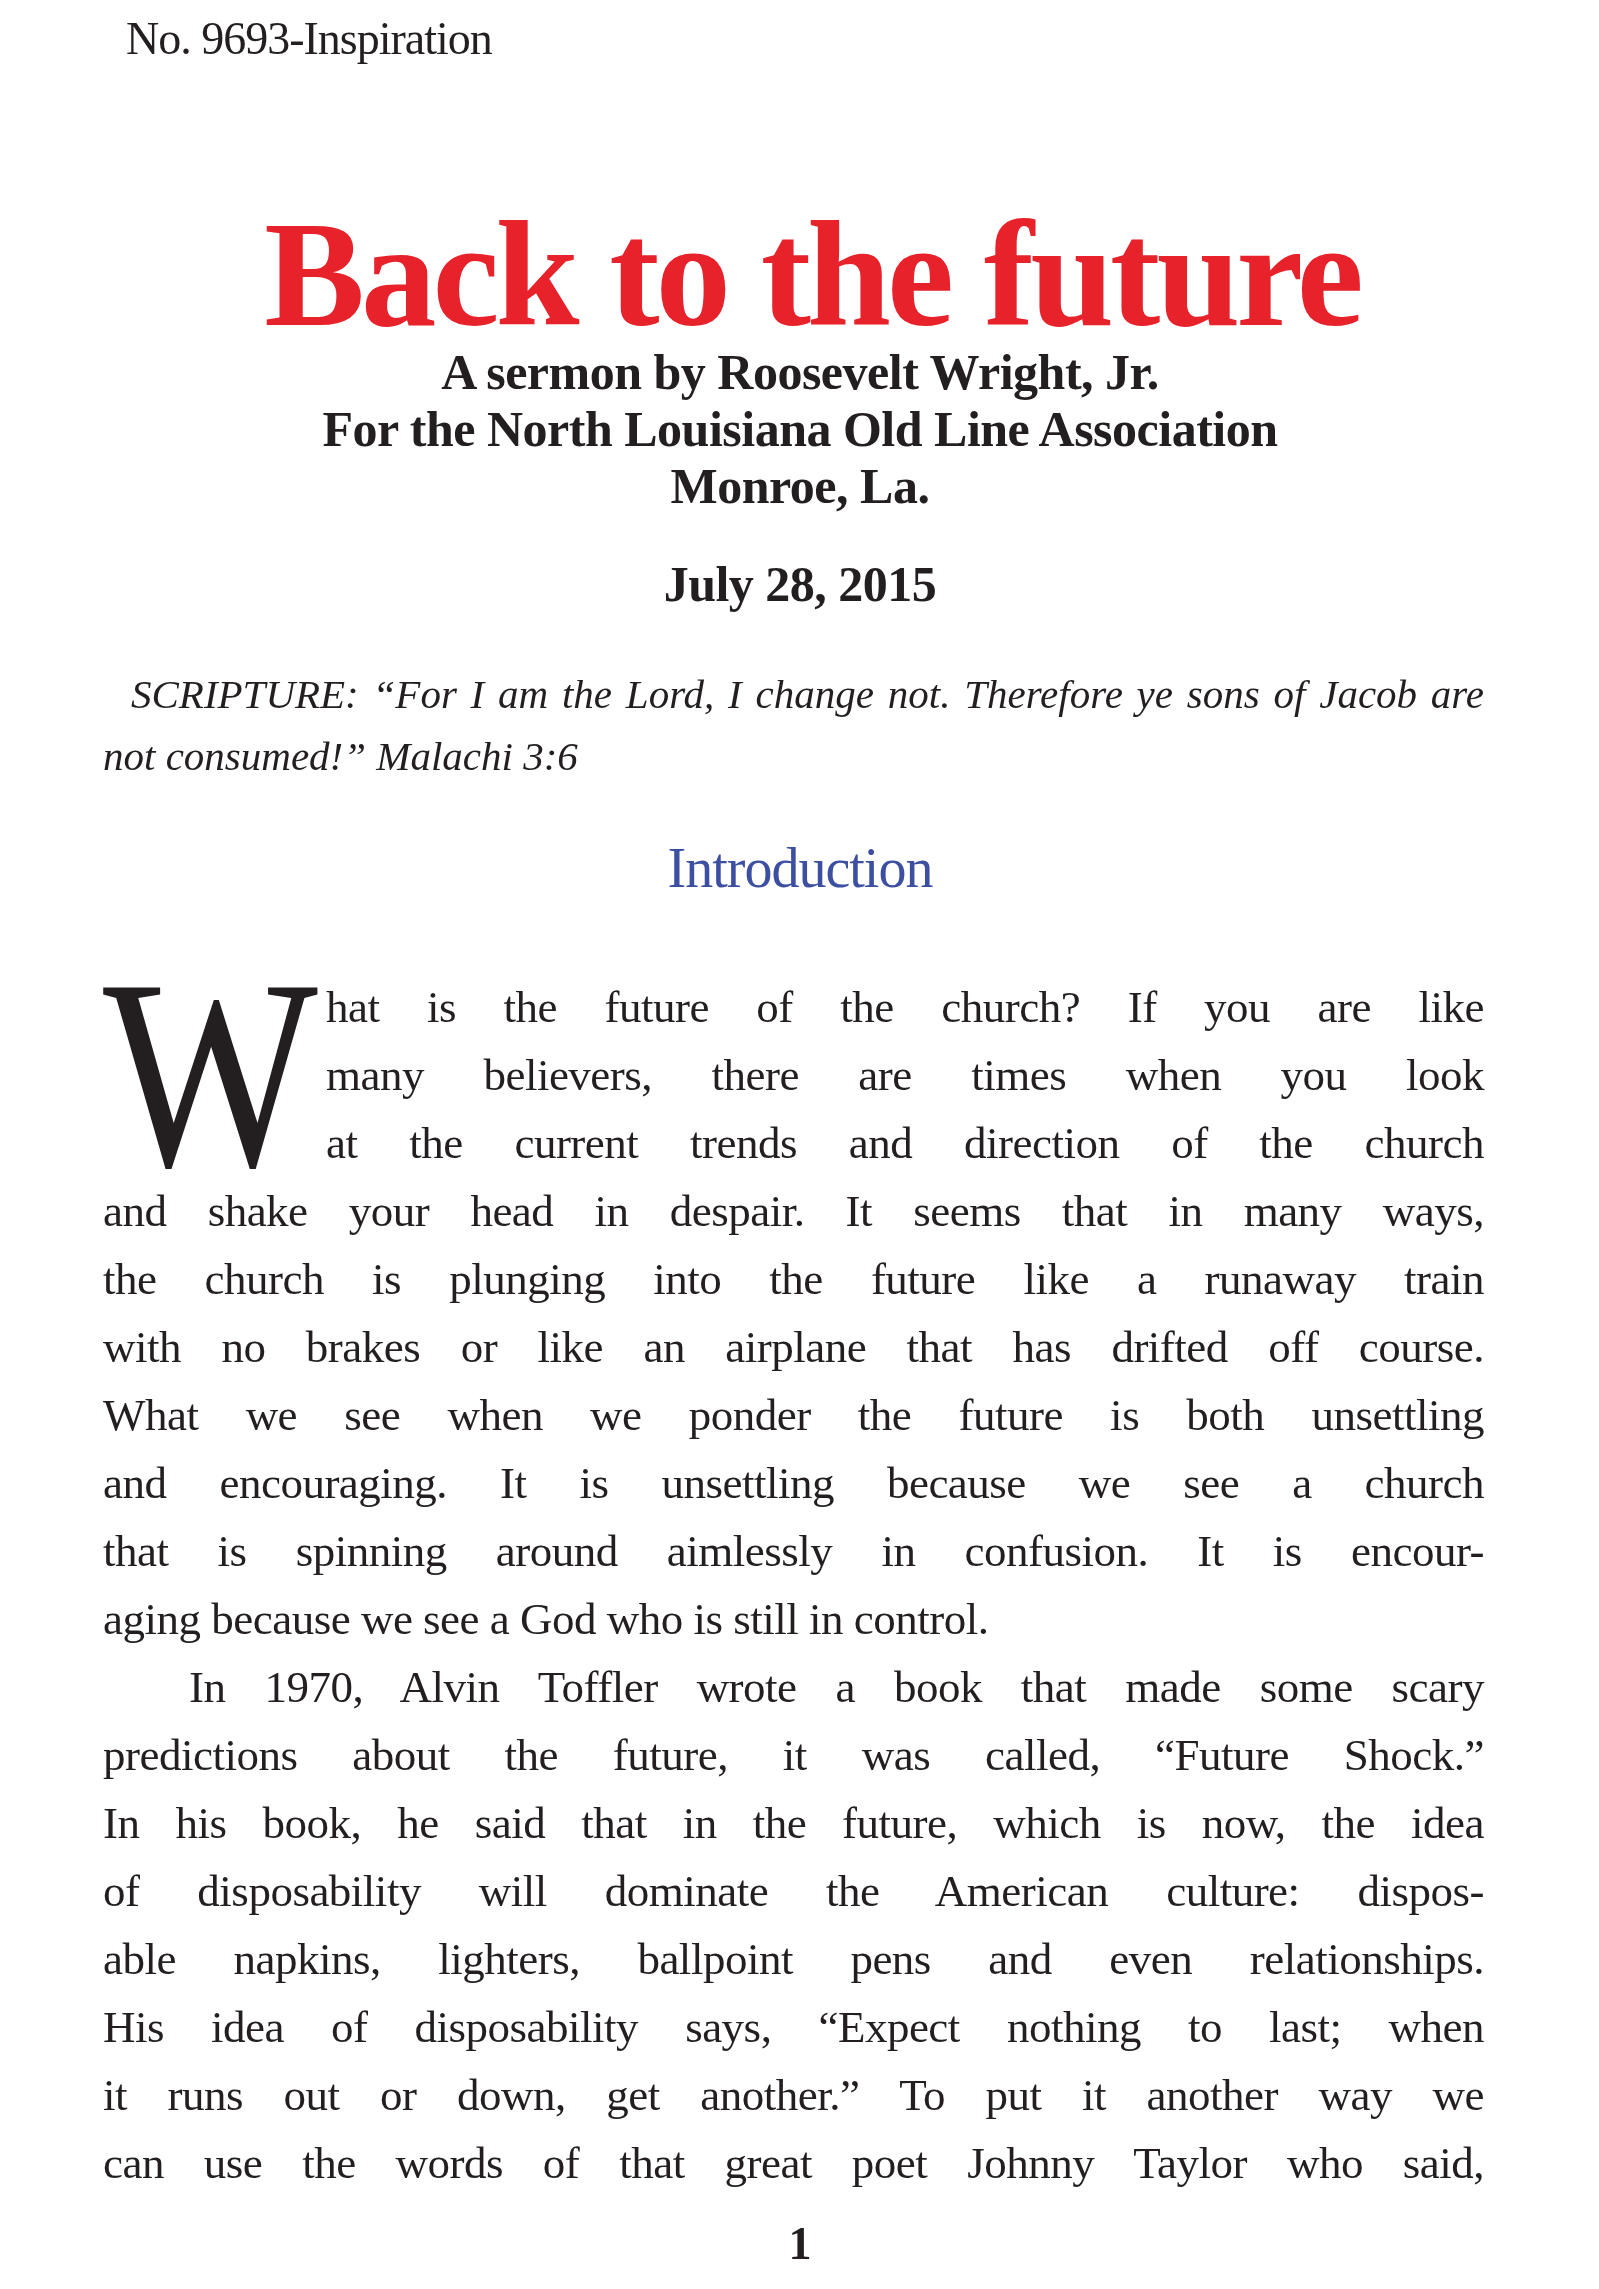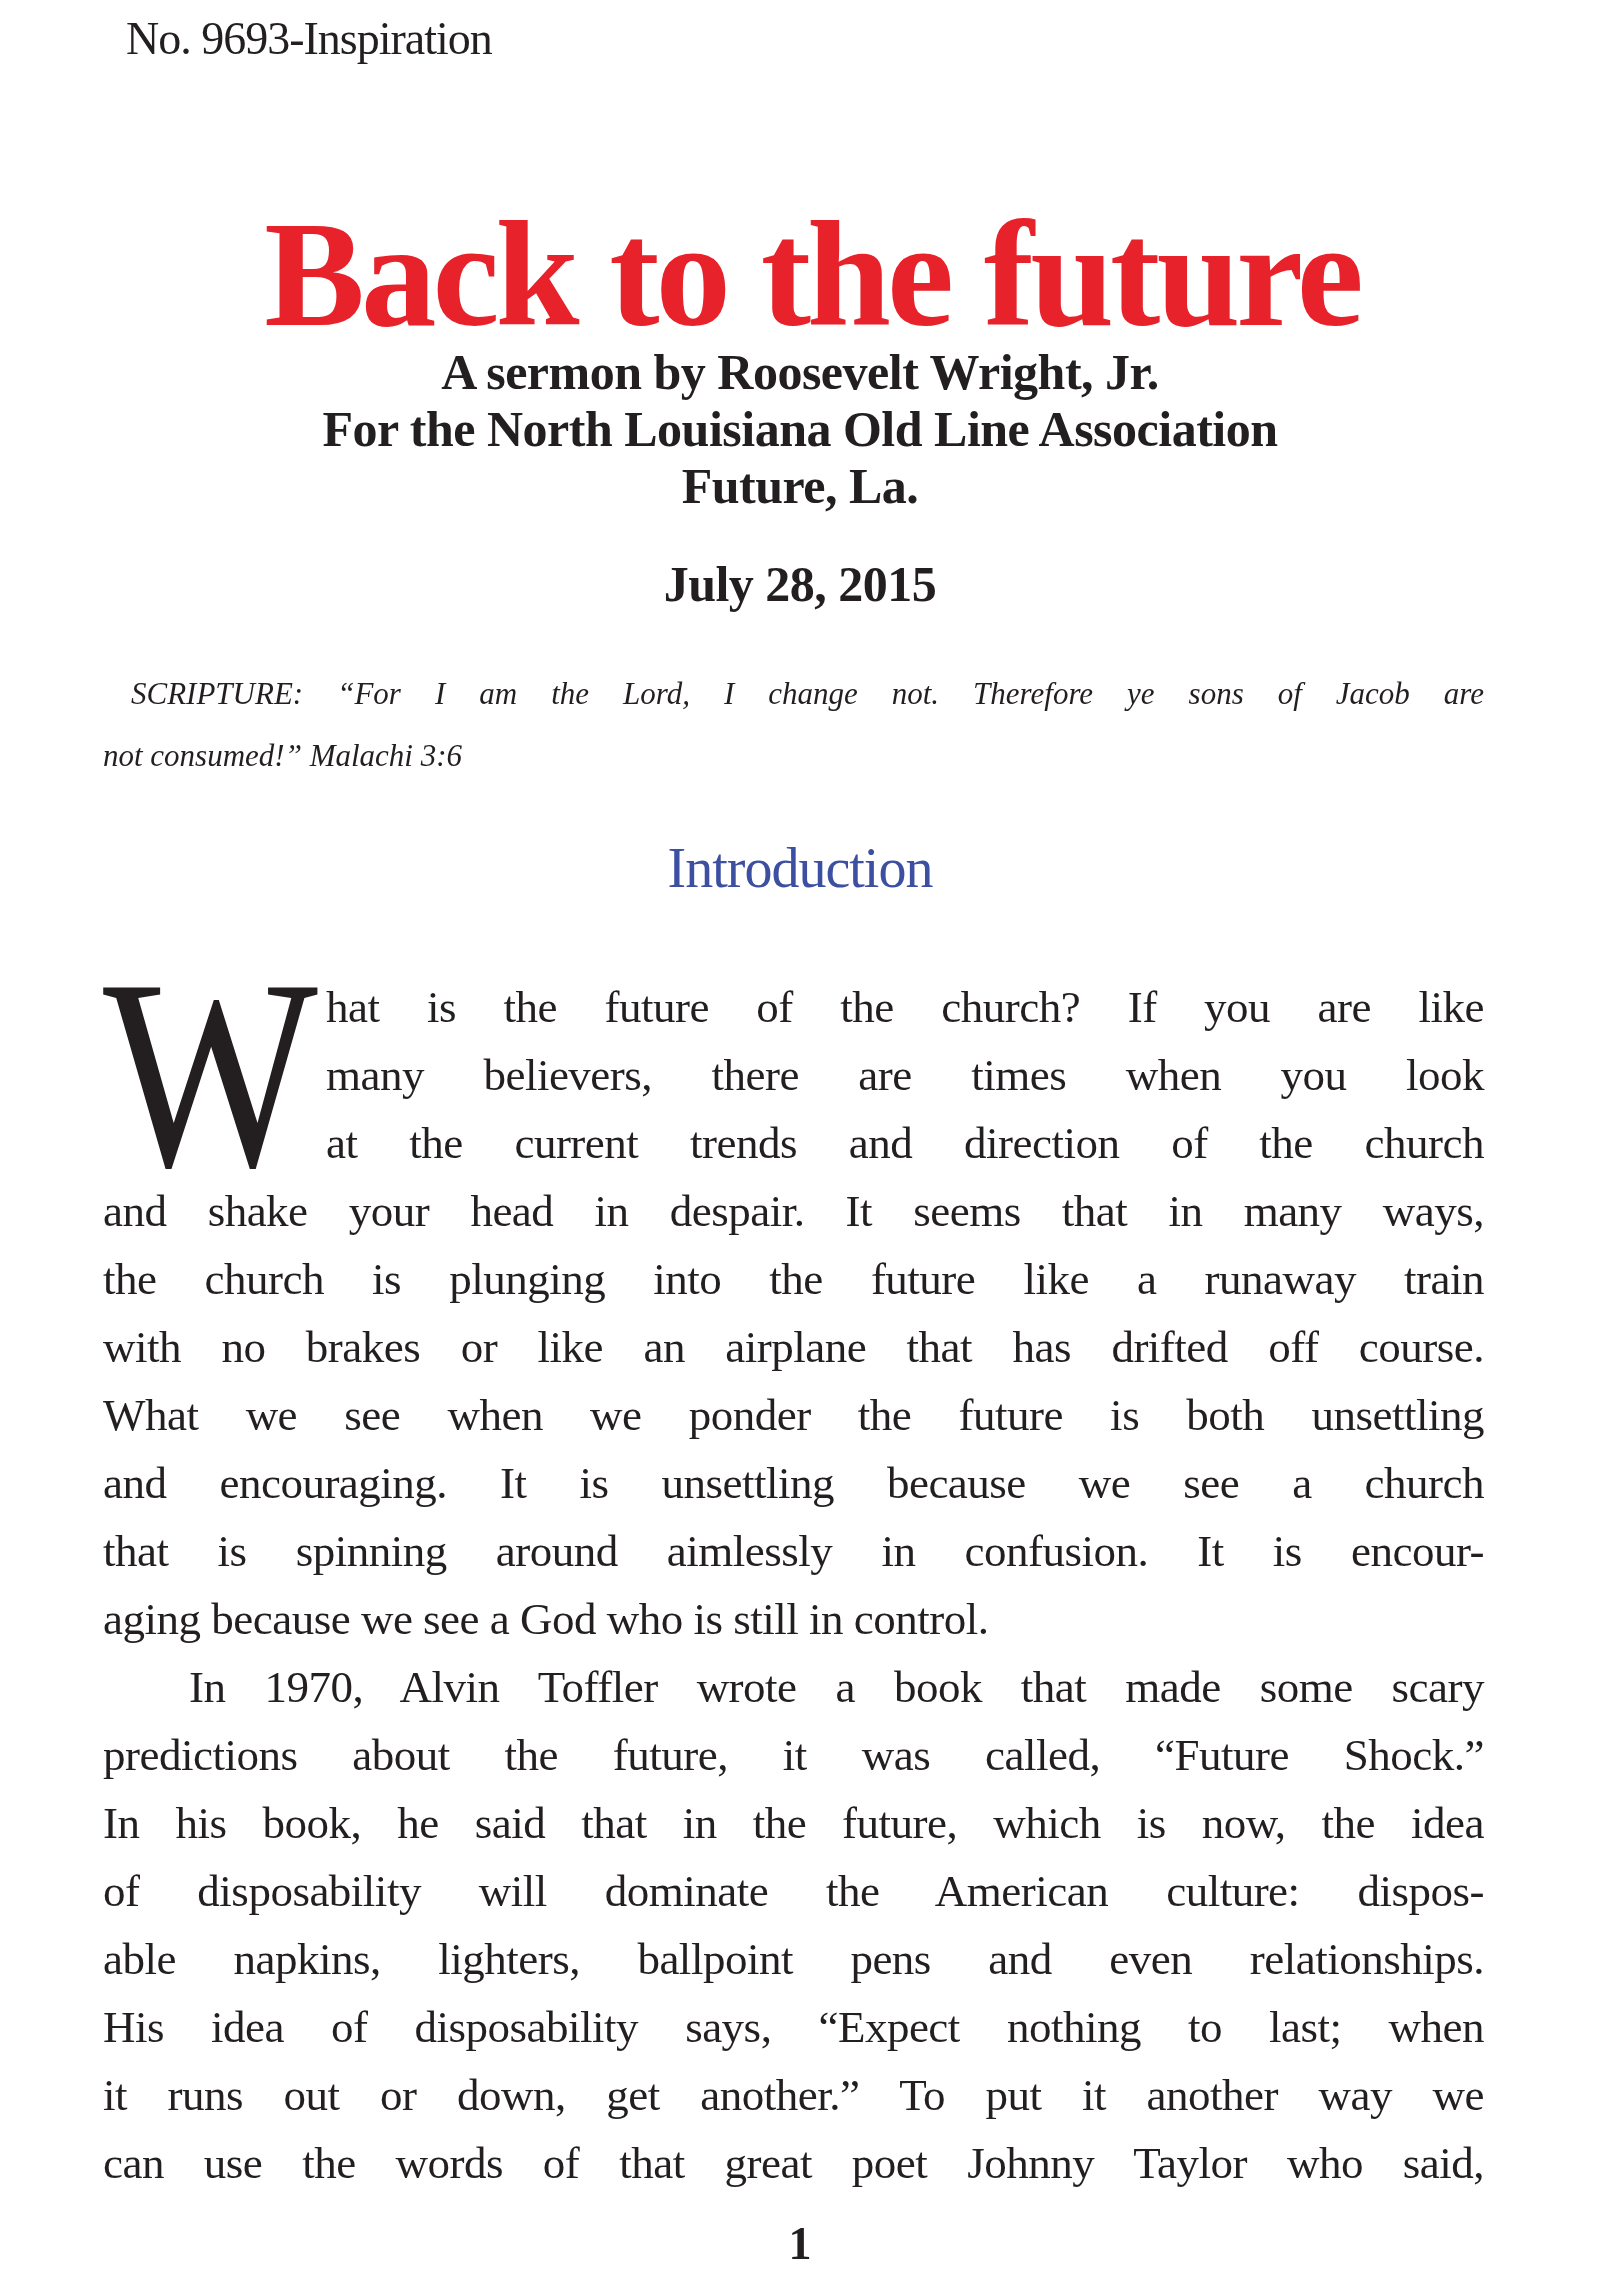--- a/index.html
+++ b/index.html
@@ -48,21 +48,21 @@
   .byline { top: 343px; }
   .association { top: 400px; }
   .location { top: 457px; }
   .date { top: 555px; }
   .scripture {
     position: absolute;
     top: 663px;
     left: 103px;
     width: 1381px;
     font-style: italic;
-    font-size: 31px;
+    font-size: 41px;
     line-height: 62px;
   }
   .scripture-line { text-align: left; }
   .scripture-line.first {
     text-indent: 28px;
     text-align: justify;
     text-align-last: justify;
   }
   .section-heading {
     position: absolute;
@@ -116,21 +116,21 @@
 <body>
 
 <div class="page">
 
   <div class="doc-number">No. 9693-Inspiration</div>
 
   <h1 class="title">Back to the future</h1>
 
   <div class="center-line byline">A sermon by Roosevelt Wright, Jr.</div>
   <div class="center-line association">For the North Louisiana Old Line Association</div>
-  <div class="center-line location">Future, La.</div>
+  <div class="center-line location">Monroe, La.</div>
   <div class="center-line date">July 28, 2015</div>
 
   <div class="scripture">
     <div class="scripture-line first">SCRIPTURE: “For I am the Lord, I change not. Therefore ye sons of Jacob are</div>
     <div class="scripture-line">not consumed!” Malachi 3:6</div>
   </div>
 
   <h2 class="section-heading">Introduction</h2>
 
   <div class="body-text">

